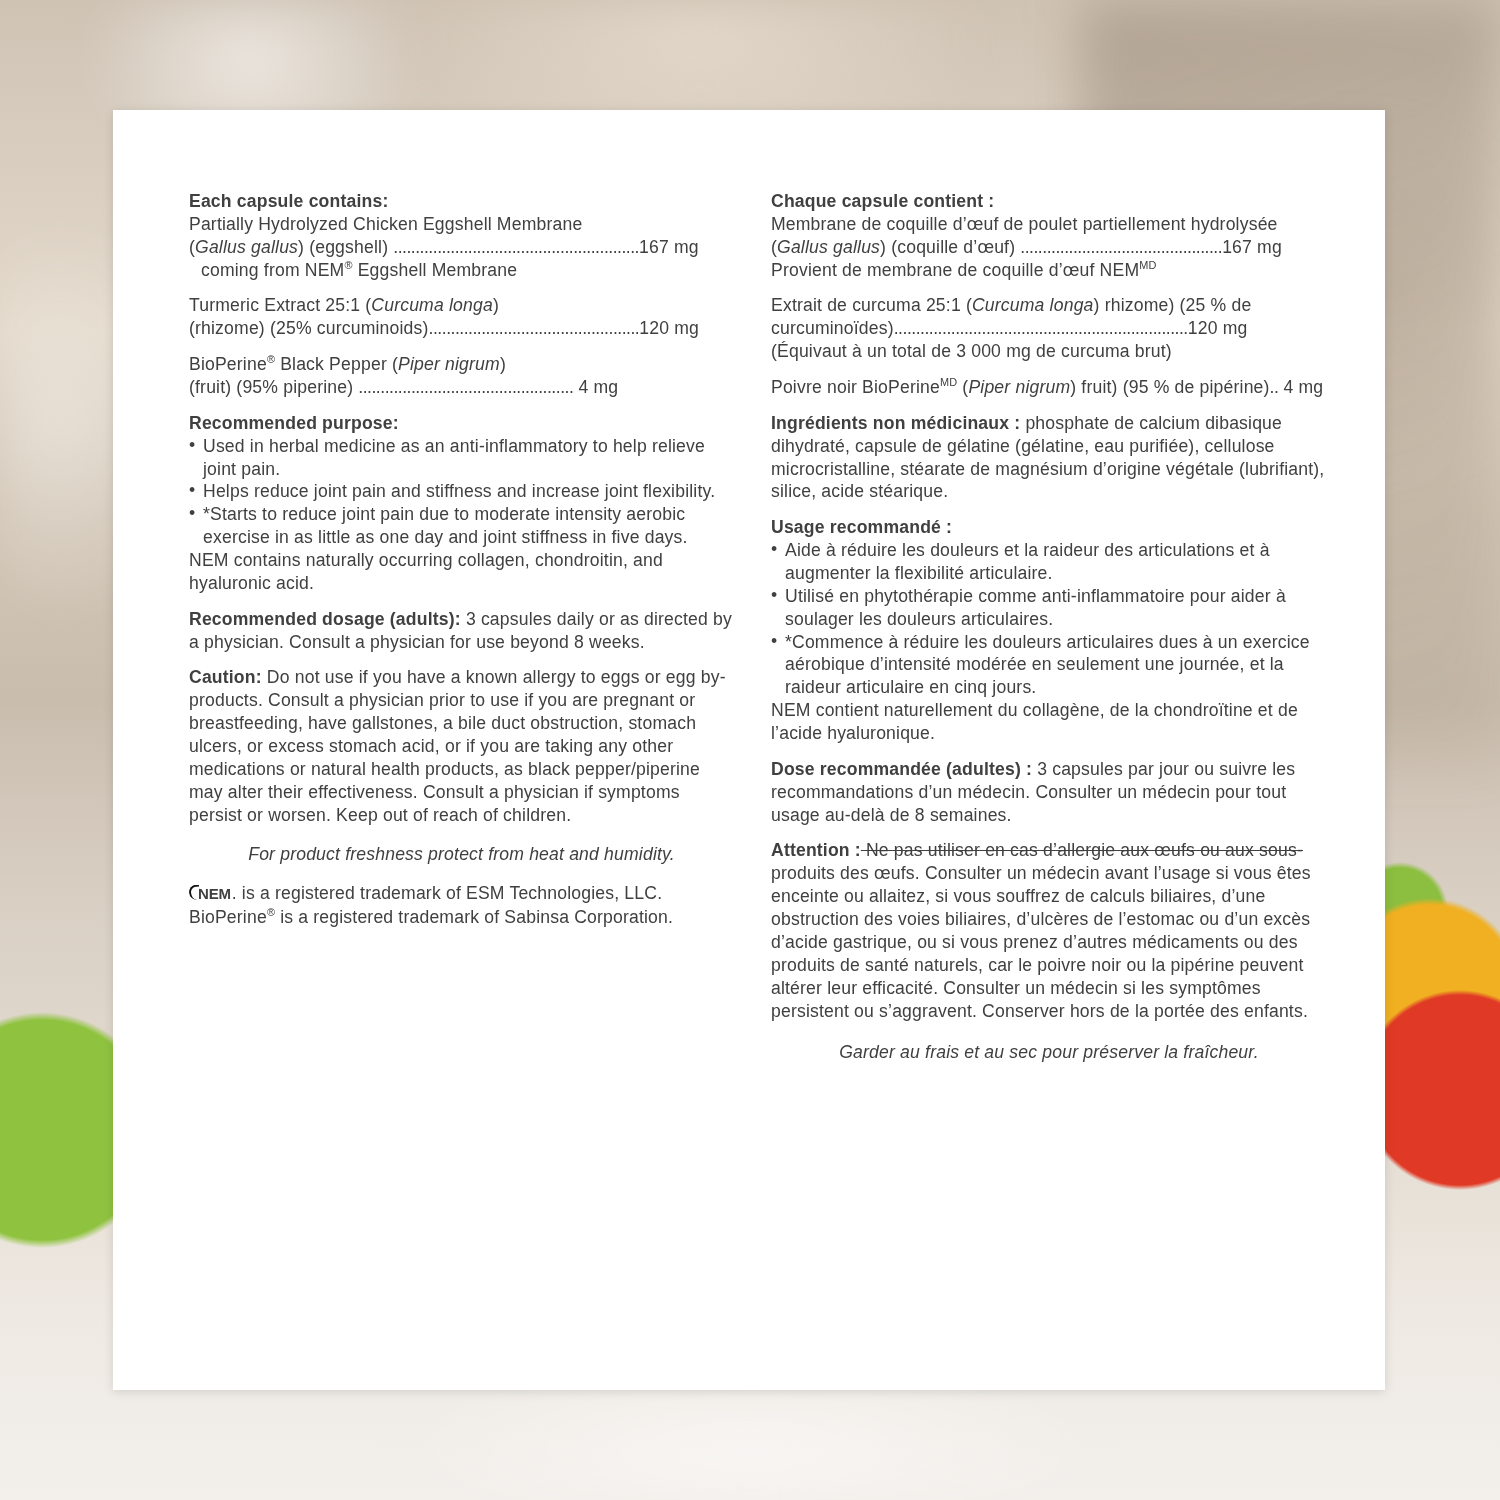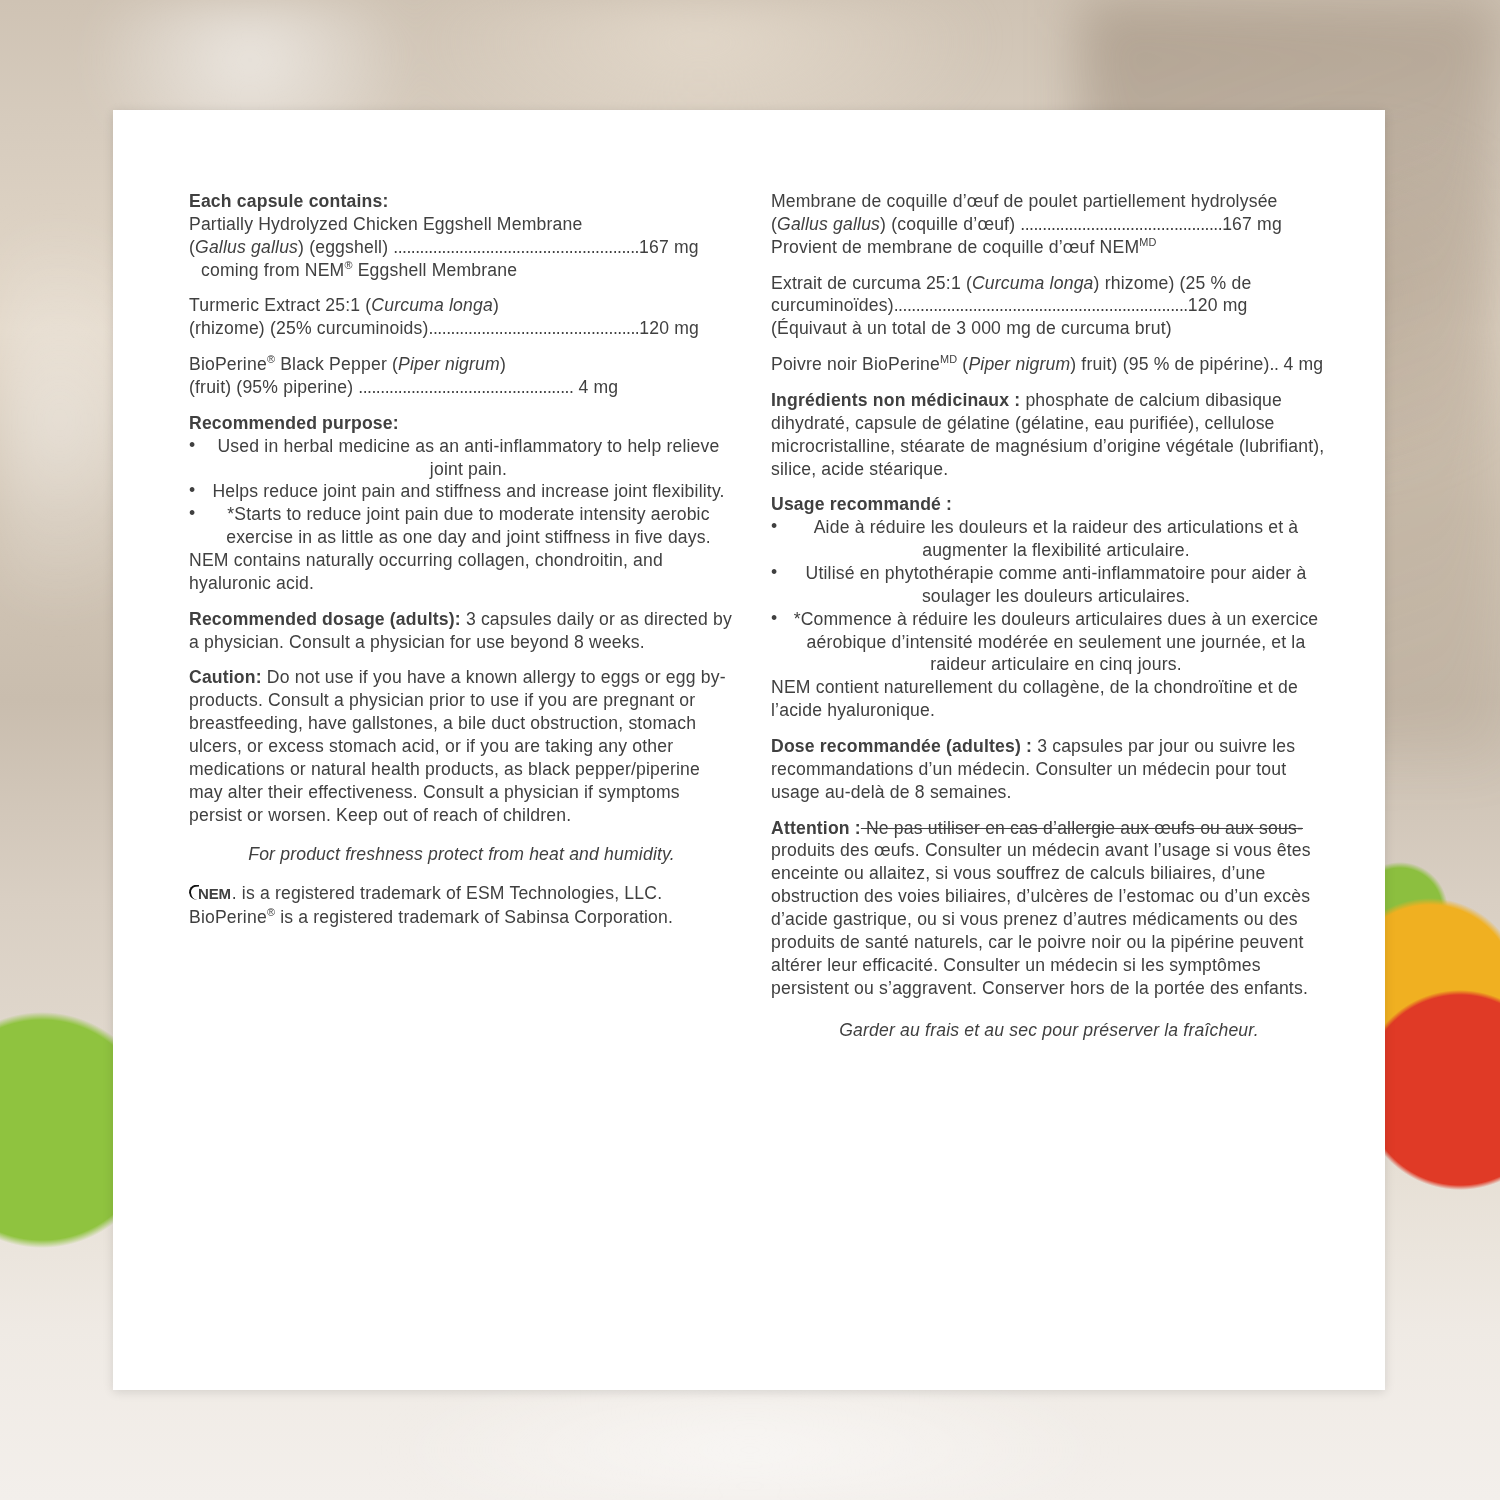--- a/index.html
+++ b/index.html
@@ -86,21 +86,21 @@
   }
   .col-left  { left: 76px;  width: 545px; }
   .col-right { left: 658px; width: 556px; }
 
   .blk { margin-bottom: 13px; }
   b, .b { font-weight: bold; }
   i, .i { }
   .sup { font-size: 0.62em; vertical-align: super; line-height: 0; }
   .indent { padding-left: 12px; display: block; }
 
-  .bullets { margin: 0; padding: 0; list-style: none; text-align: center; }
+  .bullets { margin: 0; padding: 0; list-style: none; }
   .bullets li {
     position: relative;
     padding-left: 14px;
     margin-bottom: 0;
   }
   .bullets li:before {
     content: "\2022";
     position: absolute;
     left: 0;
     top: -1px;
@@ -193,20 +193,21 @@
 
       <div class="tm-block">
         <span class="nem-logo"><span>NEM</span></span><span>. is a registered trademark of ESM Technologies, LLC.</span><br>
         <span>BioPerine</span><span class="sup">®</span><span> is a registered trademark of Sabinsa Corporation.</span>
       </div>
     </div>
 
     <div class="col col-right">
 
       <div class="blk">
+        <div class="b">Chaque capsule contient :</div>
         <div>
           <span>Membrane de coquille d’œuf de poulet partiellement hydrolysée</span><br>
           <span>(</span><i>Gallus gallus</i><span>) (coquille d’œuf) </span><span class="dots">..............................................</span><span>167 mg</span><br>
           <span><span>Provient de membrane de coquille d’œuf NEM</span><span class="sup">MD</span></span>
         </div>
       </div>
 
       <div class="blk">
         <span>Extrait de curcuma 25:1 (</span><i>Curcuma longa</i><span>) rhizome) (25 % de</span><br>
         <span>curcuminoïdes)</span><span class="dots">...................................................................</span><span>120 mg</span><br>

